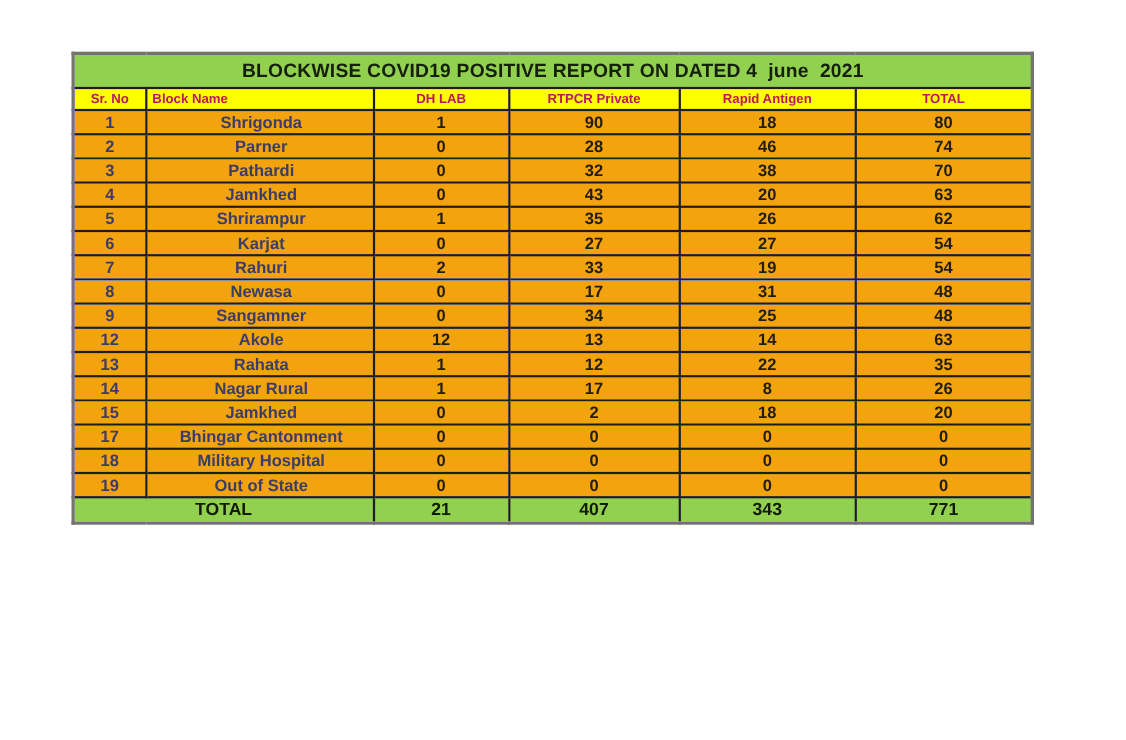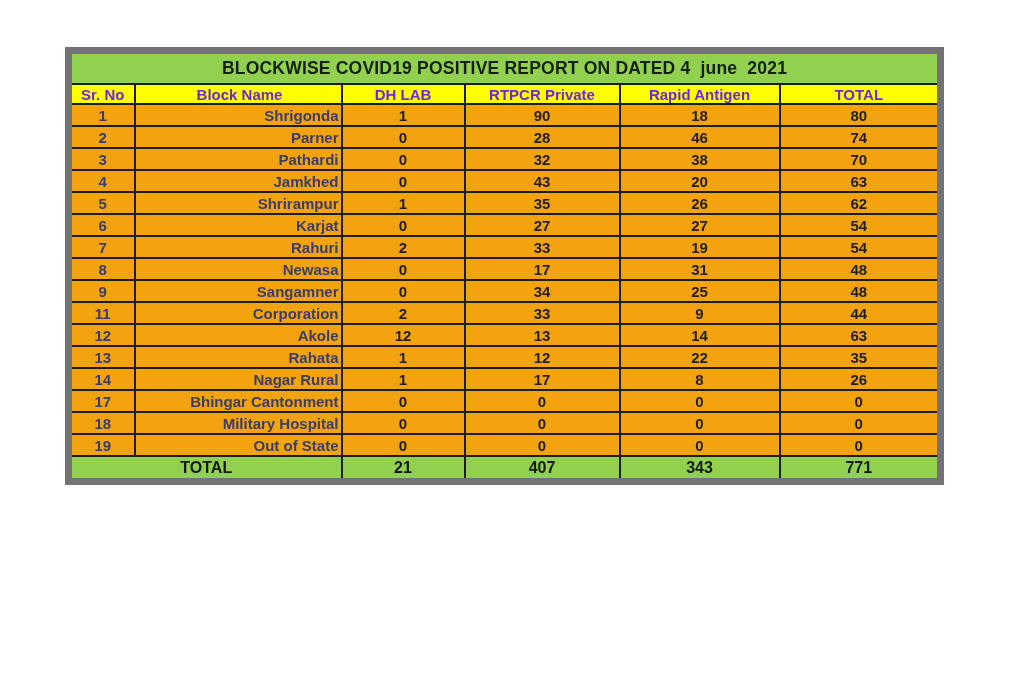--- a/index.html
+++ b/index.html
@@ -17,21 +17,21 @@
     height: 673px;
     background: #ffffff;
   }
   table.report-table {
     position: absolute;
     left: 65px;
     top: 47px;
     width: 872px;
     border-collapse: collapse;
     table-layout: fixed;
-    border: 7px solid #737373;
+    border: 3px solid #737373;
   }
   table.report-table th,
   table.report-table td {
     border: 2px solid #1d1d1d;
     font-weight: bold;
     text-align: center;
     padding: 0 2px;
     overflow: hidden;
     white-space: nowrap;
   }
@@ -39,39 +39,39 @@
     height: 29px;
     background: #92D050;
     color: #15200a;
     font-size: 17.5px;
     letter-spacing: 0.2px;
     white-space: pre;
   }
   tr.header-row th {
     height: 18px;
     background: #FFFF00;
-    color: #6d28d9;
-    font-size: 15px;
+    color: #be185d;
+    font-size: 12px;
   }
   tr.header-row th.left {
-    text-align: center;
+    text-align: left;
     padding-left: 5px;
   }
   tbody td {
     height: 20px;
     background: #F2A30E;
     color: #221d0f;
     font-size: 15px;
     line-height: 1;
   }
   tbody td.name {
     color: #3c3c68;
   }
   tbody td.left {
-    text-align: right;
+    text-align: center;
     padding-left: 5px;
   }
   tr.total-row td {
     height: 21px;
     background: #92D050;
     color: #121a08;
     font-size: 16px;
   }
 </style>
 </head>
@@ -167,28 +167,20 @@
         </tr>
         <tr>
           <td class="name">9</td>
           <td class="name left">Sangamner</td>
           <td>0</td>
           <td>34</td>
           <td>25</td>
           <td>48</td>
         </tr>
         <tr>
-          <td class="name">11</td>
-          <td class="name left">Corporation</td>
-          <td>2</td>
-          <td>33</td>
-          <td>9</td>
-          <td>44</td>
-        </tr>
-        <tr>
           <td class="name">12</td>
           <td class="name left">Akole</td>
           <td>12</td>
           <td>13</td>
           <td>14</td>
           <td>63</td>
         </tr>
         <tr>
           <td class="name">13</td>
           <td class="name left">Rahata</td>
@@ -197,20 +189,28 @@
           <td>22</td>
           <td>35</td>
         </tr>
         <tr>
           <td class="name">14</td>
           <td class="name left">Nagar Rural</td>
           <td>1</td>
           <td>17</td>
           <td>8</td>
           <td>26</td>
+        </tr>
+        <tr>
+          <td class="name">15</td>
+          <td class="name left">Jamkhed</td>
+          <td>0</td>
+          <td>2</td>
+          <td>18</td>
+          <td>20</td>
         </tr>
         <tr>
           <td class="name">17</td>
           <td class="name left">Bhingar Cantonment</td>
           <td>0</td>
           <td>0</td>
           <td>0</td>
           <td>0</td>
         </tr>
         <tr>

